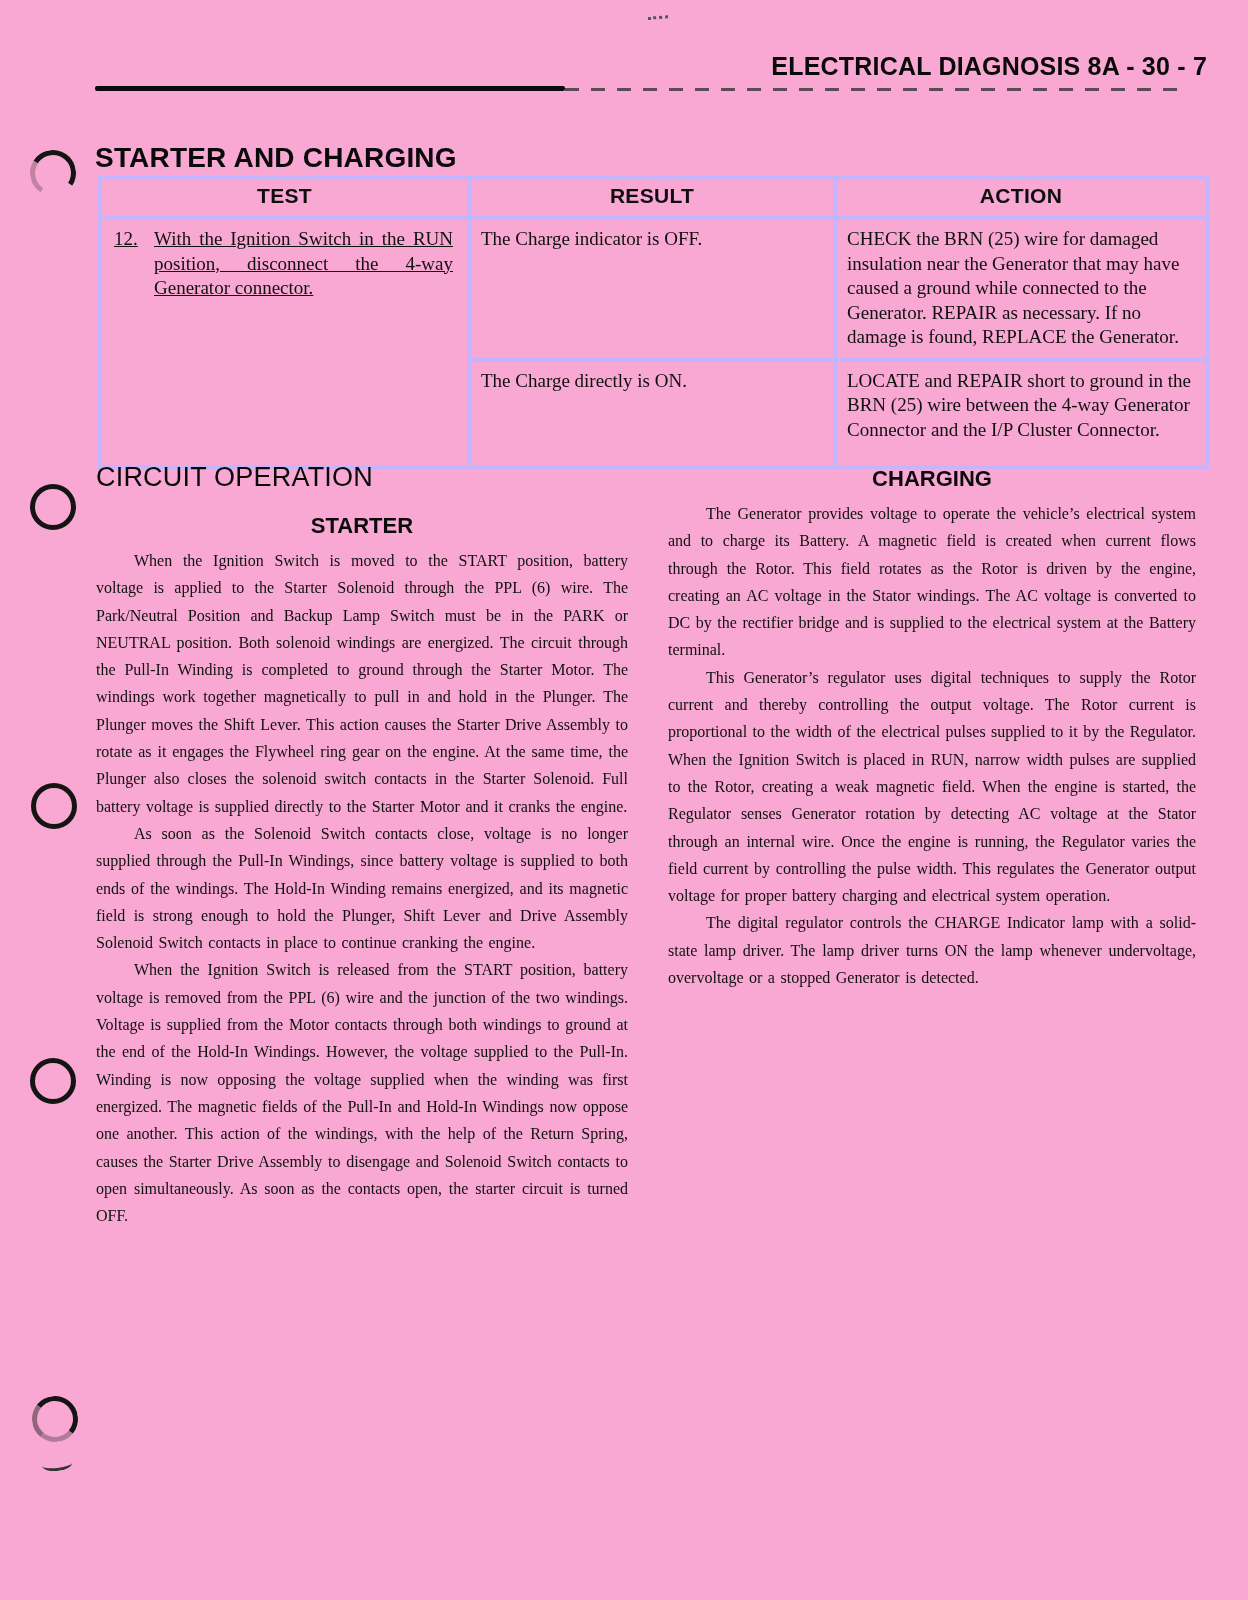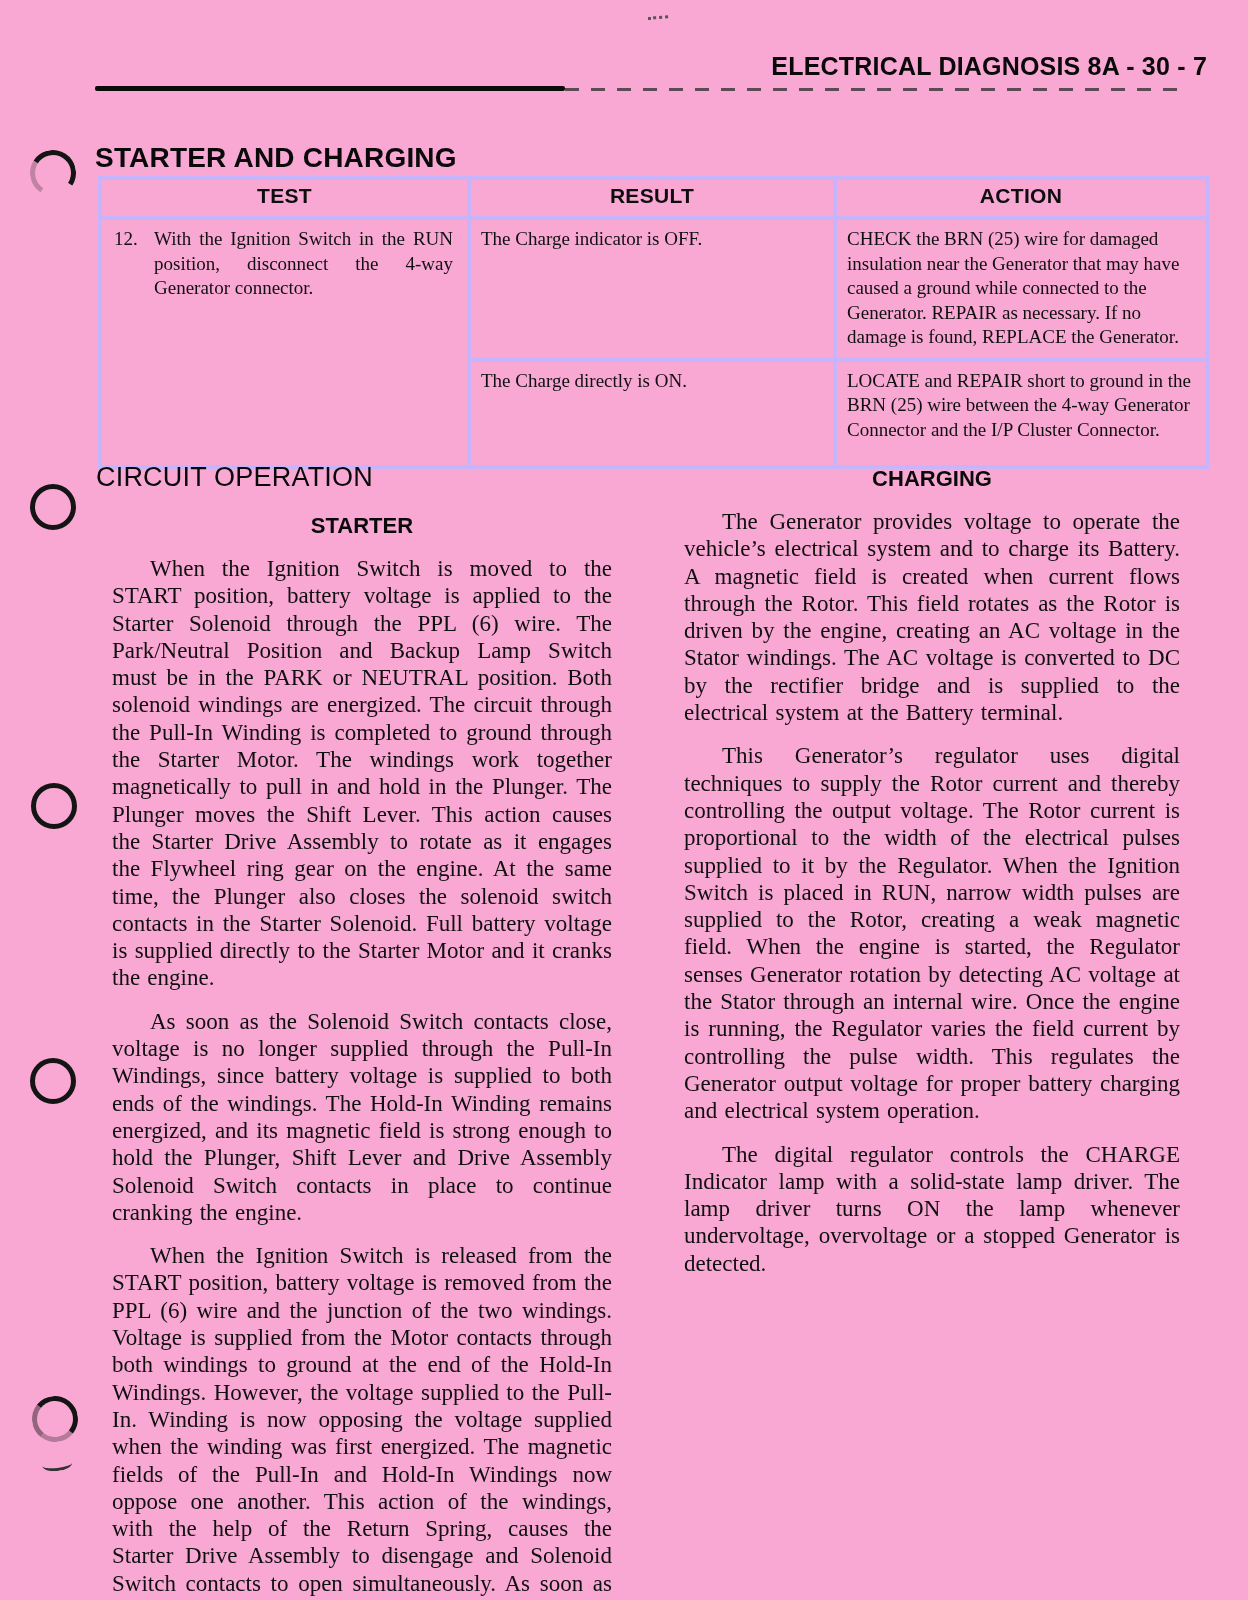--- a/index.html
+++ b/index.html
@@ -102,21 +102,21 @@
     vertical-align:top;
   }
   .diag-table tbody tr:nth-child(2) td{border-top-width:3px;}
   .diag-table td{
     padding:7px 10px 8px 10px;
     line-height:24.5px;
     color:#101010;
   }
   .cell-test{height:138px;}
   .row2 .cell-result, .row2 .cell-action{height:88px;}
-  .test-flex{display:flex;}
+  .test-flex{display:flex;text-decoration:underline;}
   .test-num{width:40px; flex:0 0 40px; padding-left:2px;}
   .test-body{flex:1; text-align:justify; padding-right:4px;}
   .cell-action{text-align:left;}
   
   .col{position:absolute; text-align:justify;}
   .col-left{left:96px; top:462px; width:532px;}
   .col-right{left:668px; top:466px; width:528px;}
   .h-major{
     font-family:"Liberation Sans", sans-serif;
     font-weight:normal;
@@ -128,22 +128,22 @@
   }
   .h-minor{
     font-family:"Liberation Sans", sans-serif;
     font-weight:bold;
     font-size:22px;
     margin:0 0 8px 0;
     text-align:center;
     color:#0a0a0a;
   }
   .col p{
-    margin:16px;
-    font-size:23px;
+    margin:0;
+    font-size:16px;
     line-height:27.3px;
     text-indent:38px;
     word-spacing:1.5px;
     color:#101010;
   }
 </style>
 </head>
 <body>
 
 <div class="page">

